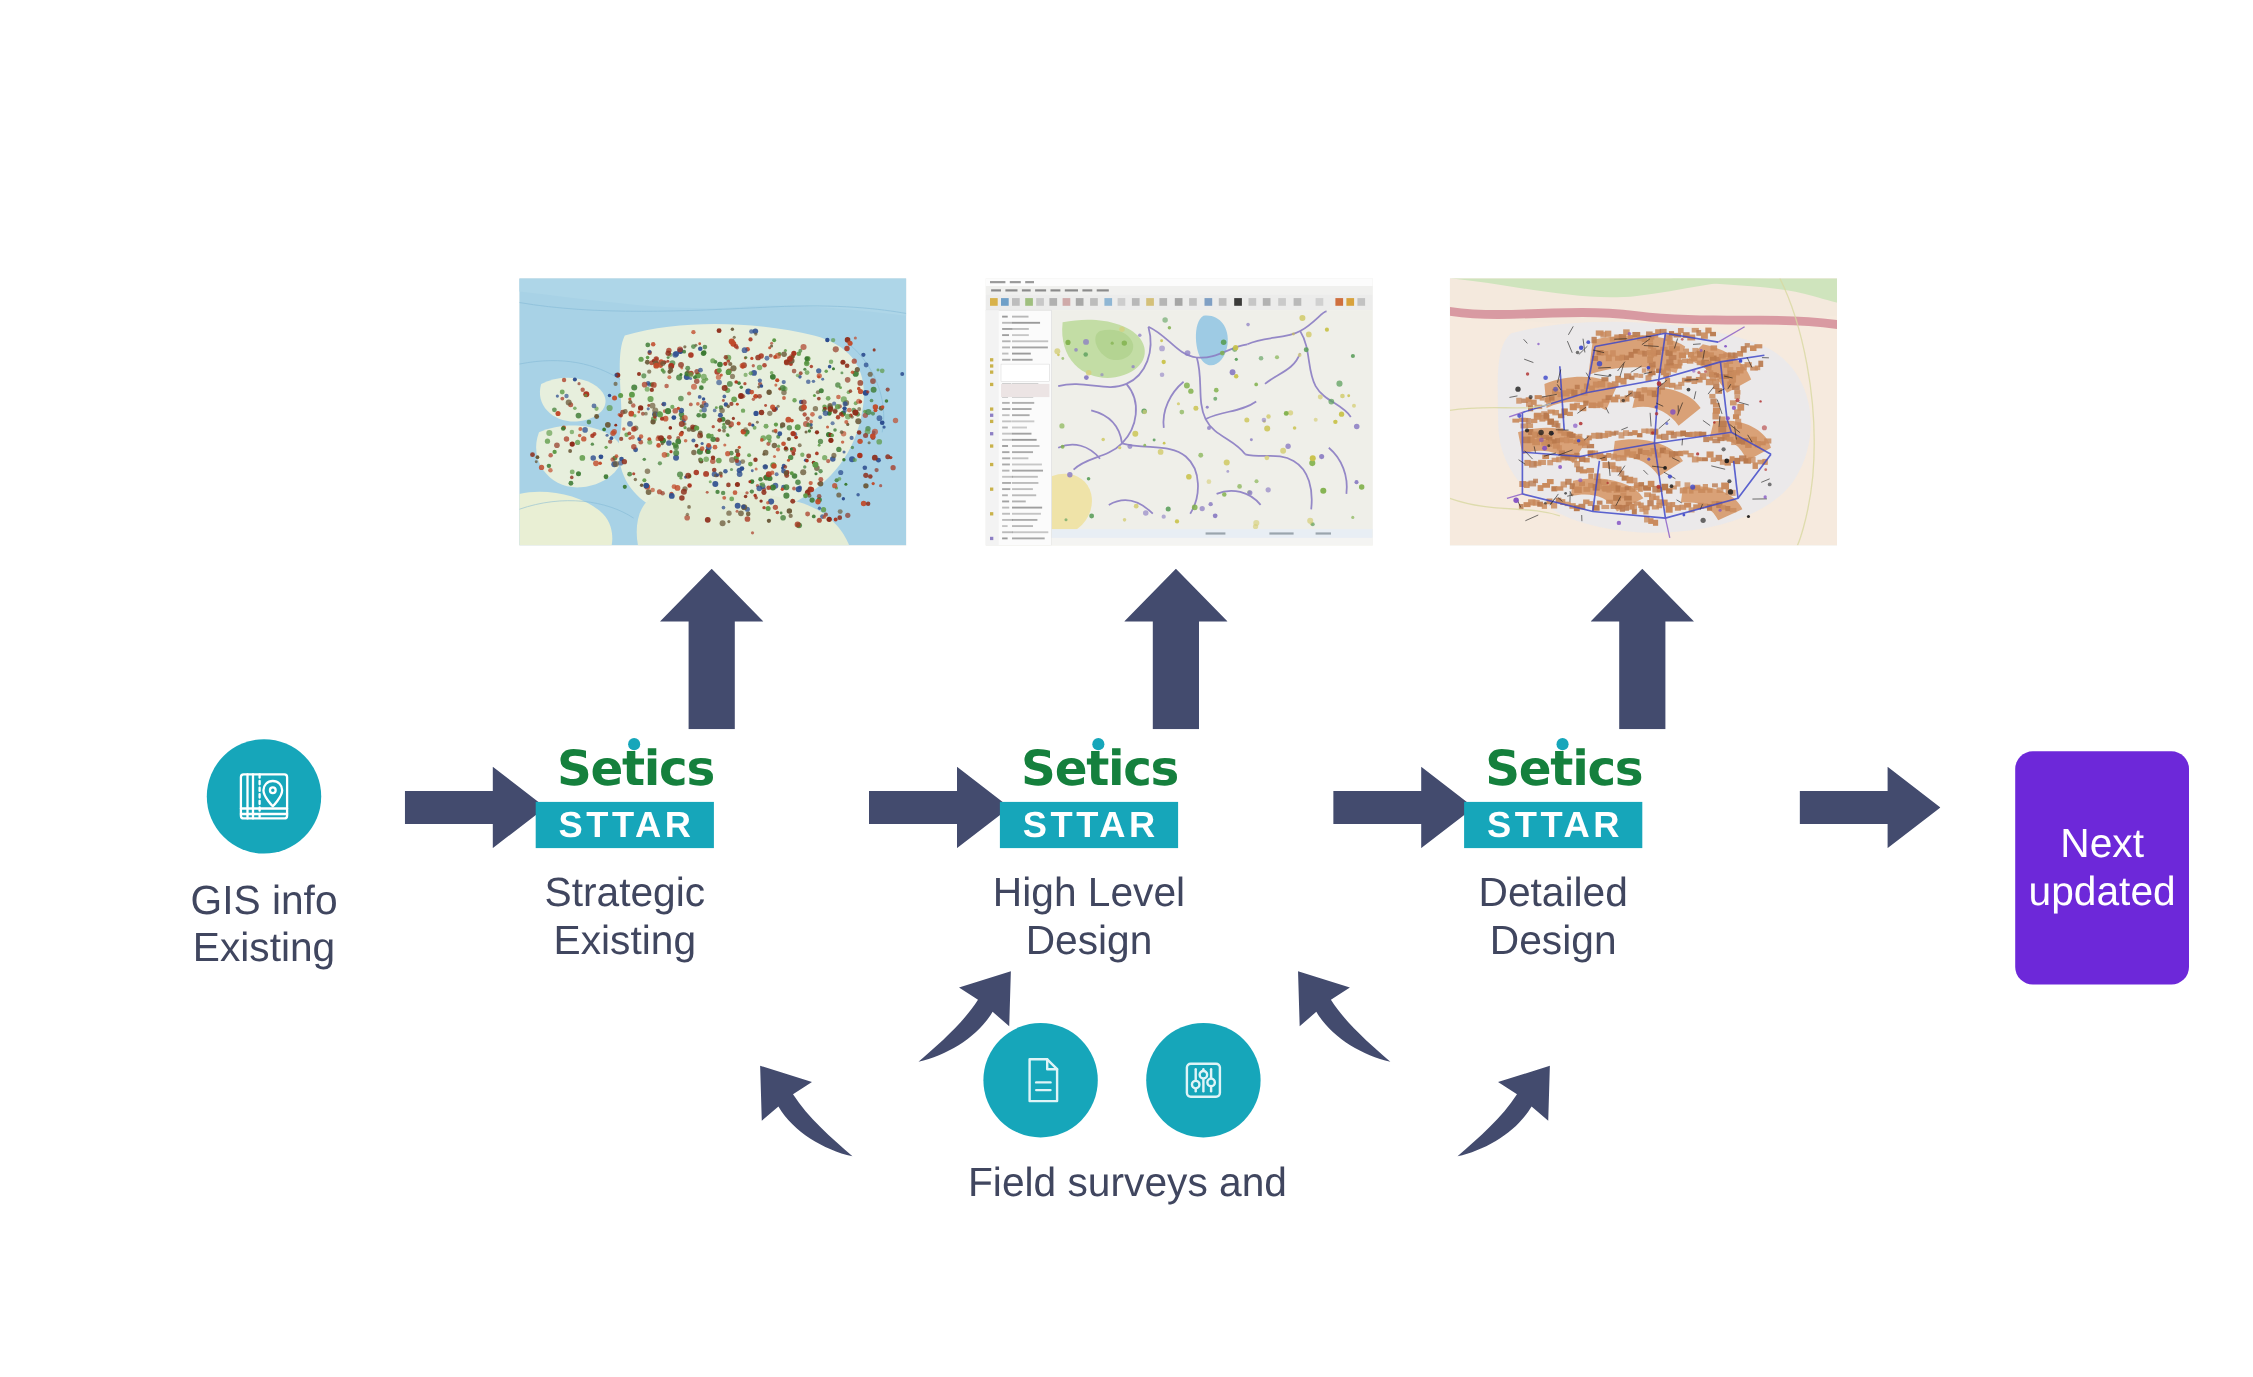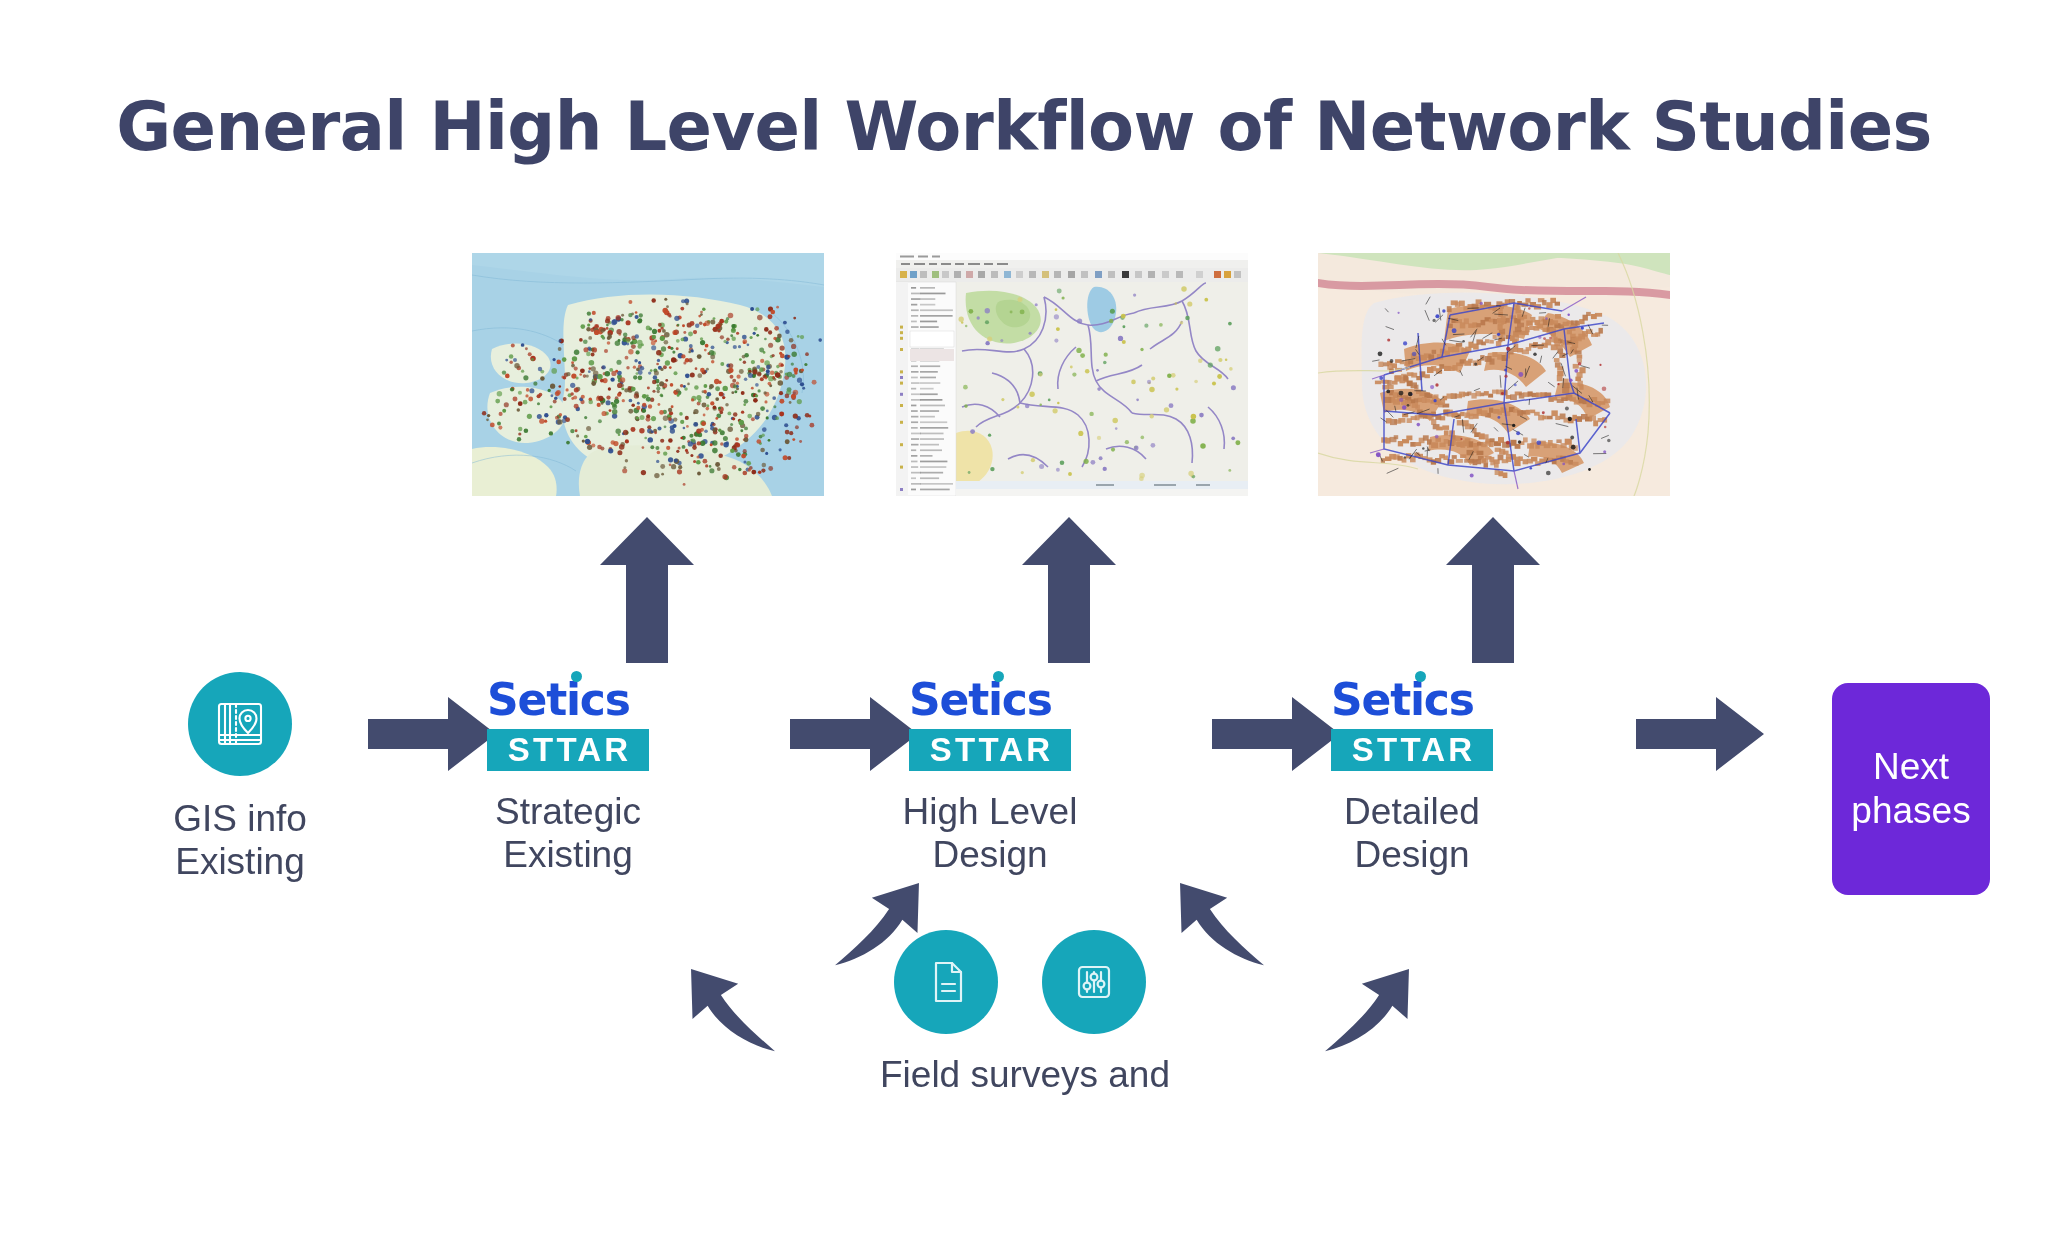--- a/index.html
+++ b/index.html
@@ -118,25 +118,25 @@
     width: 162px;
     margin: 0 auto;
     position: relative;
     padding-top: 6px;
   }
   .logo-setics {
     font-family: "DejaVu Sans", sans-serif;
     font-weight: bold;
     font-size: 44px;
     letter-spacing: -1.2px;
-    color: #1d4ed8;
+    color: #15803d;
     line-height: 1;
     position: relative;
     display: block;
-    text-align: left;
+    text-align: right;
   }
   .logo-dot {
     position: absolute;
     width: 11px;
     height: 11px;
     border-radius: 50%;
     background: #16a6ba;
     left: 50%;
     margin-left: 3px;
     top: -1px;
@@ -198,21 +198,20 @@
   #curve-arrow-left-outer  { left: 686px;  top: 962px; }
   #curve-arrow-left-inner  { left: 828px;  top: 876px; }
   #curve-arrow-right-inner { left: 1175px; top: 876px; }
   #curve-arrow-right-outer { left: 1318px; top: 962px; }
 </style>
 </head>
 <body>
 
 <div id="canvas">
 
-  <div id="title">General High Level Workflow of Network Studies</div>
 
   <div class="thumb" id="thumb-1">
     <svg viewBox="0 0 352 243" preserveAspectRatio="none">
       <defs>
         <clipPath id="tc1">
             <rect x="0" y="0" width="352" height="243"></rect>
           </clipPath>
       </defs>
       <g clip-path="url(#tc1)">
         <rect x="0" y="0" width="352" height="243" fill="#a8d2e6"></rect>
@@ -2175,21 +2174,21 @@
     </div>
     <div class="node-label">
       <div>Detailed</div>
       <div>Design</div>
     </div>
   </div>
 
   <div id="next-phases">
     <div>
       <div>Next</div>
-      <div>phases</div>
+      <div>updated</div>
     </div>
   </div>
 
   <div class="curve-arrow" id="curve-arrow-left-outer">
     <svg width="96" height="96" viewBox="0 0 96 96">
       <path d="M86 92 C60 84 34 66 22 42 L6 54 L8 4 L54 22 L36 32 C48 54 68 74 86 92 Z" fill="#434b6e" transform="rotate(-4 48 48)"></path>
     </svg>
   </div>
   <div class="curve-arrow" id="curve-arrow-left-inner">
     <svg width="96" height="96" viewBox="0 0 96 96">

